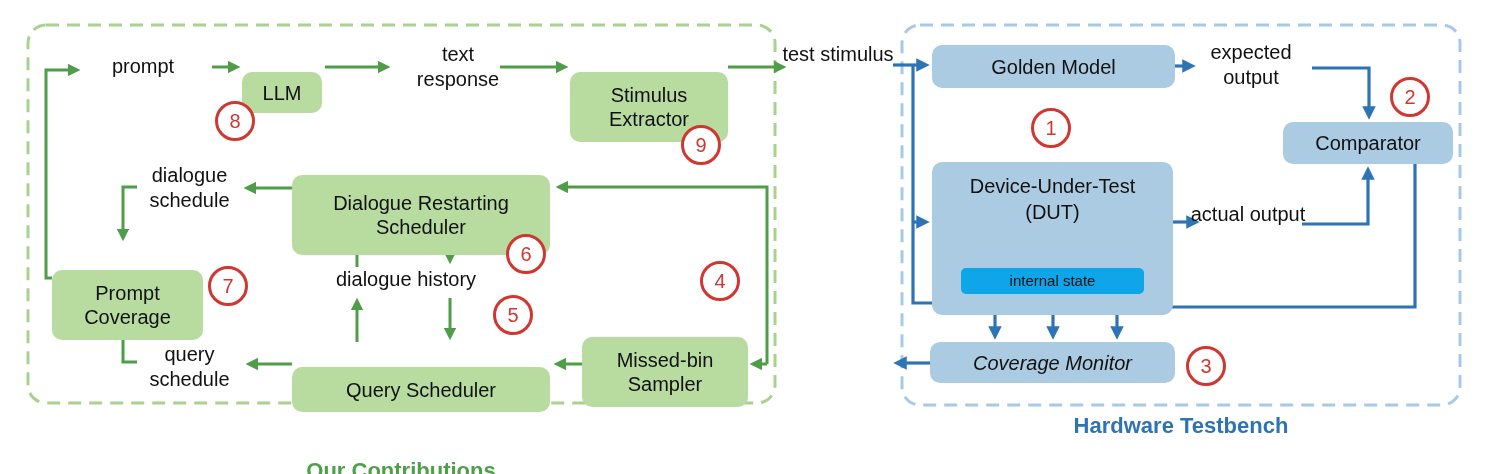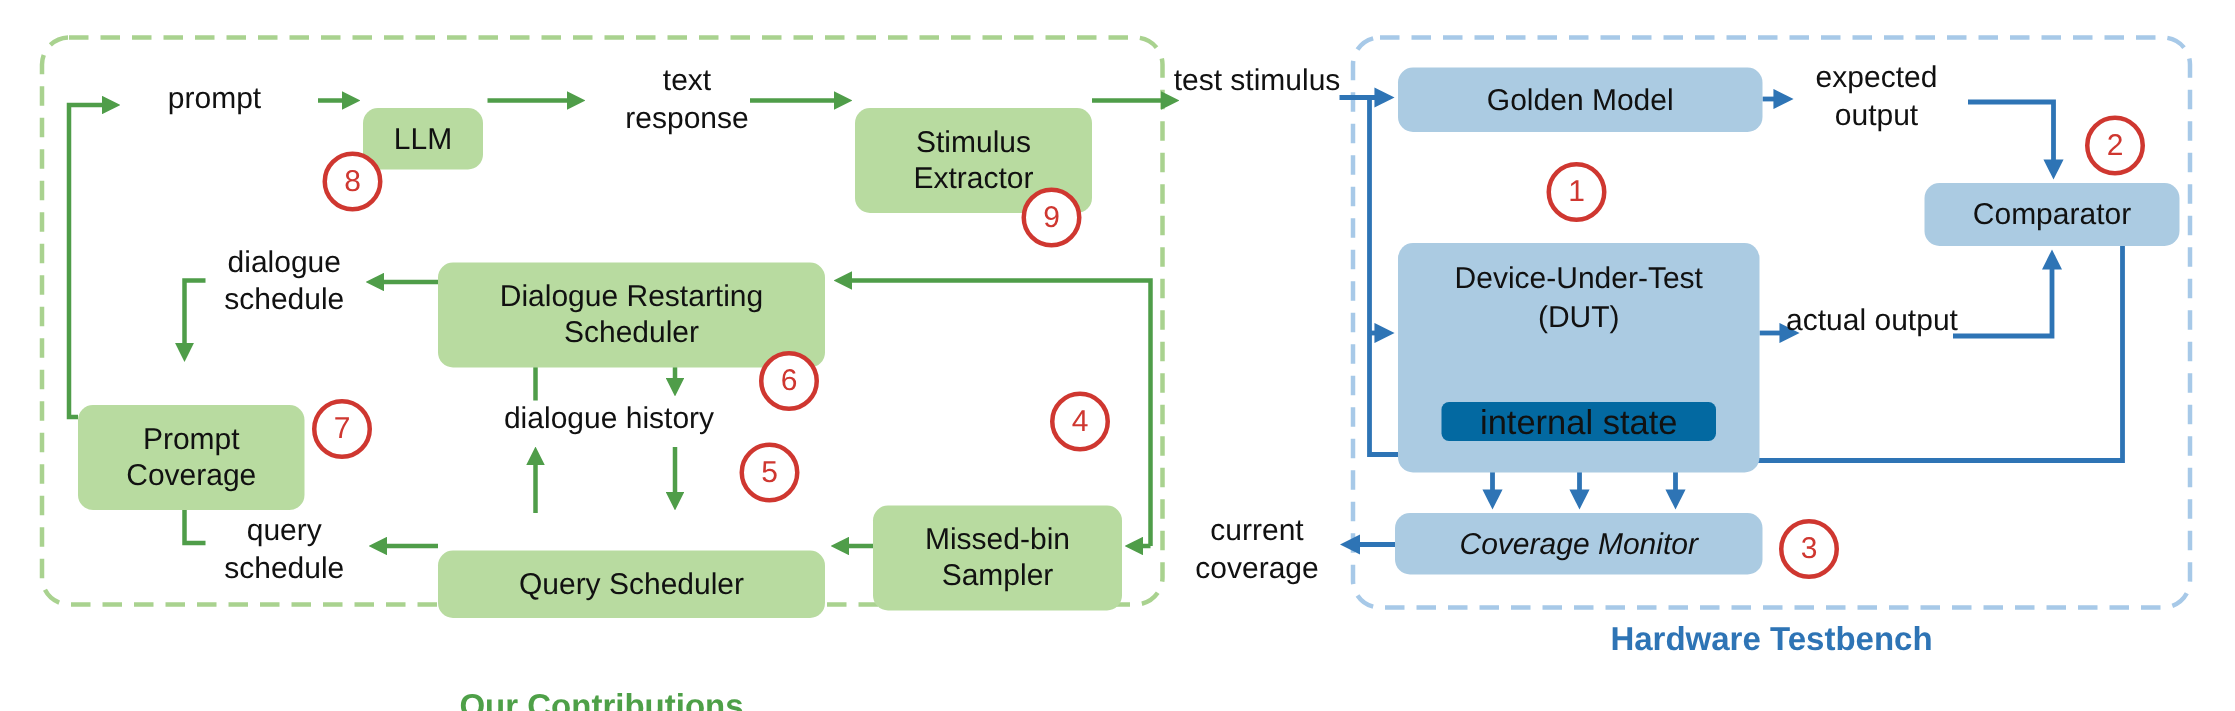--- a/index.html
+++ b/index.html
@@ -28,22 +28,22 @@
   .badge{
     position:absolute; width:34px; height:34px; border:3px solid var(--badge-red); border-radius:50%;
     background:#fff; color:var(--badge-red); font-size:20px; display:flex; align-items:center; justify-content:center;
   }
   .caption{position:absolute; text-align:center; font-size:22px; font-weight:bold; width:320px;}
   .cap-green{color:var(--green-caption);}
   .cap-blue{color:var(--blue-caption);}
   .dut-inner{display:flex; flex-direction:column; justify-content:space-between; padding:11px 0 21px;}
   .dut-title{line-height:26px;}
   .chip{
-    width:183px; height:26px; margin:0 auto; background:#0369a1; border-radius:5px;
-    display:flex; align-items:center; justify-content:center; font-size:23px; color:var(--text);
+    width:183px; height:26px; margin:0 auto; background:#0ea5e9; border-radius:5px;
+    display:flex; align-items:center; justify-content:center; font-size:15px; color:var(--text);
   }
 </style>
 </head>
 <body>
 
 <div id="canvas">
 
   <svg id="wires" viewBox="0 0 1490 474" xmlns="http://www.w3.org/2000/svg">
     <defs>
       <marker id="aG" viewBox="0 0 10 10" refX="5" refY="5" markerWidth="4.2" markerHeight="4.2" orient="auto">
@@ -81,32 +81,31 @@
     <path class="bl" d="M 1312 68 H 1369 V 113" marker-end="url(#aB)"></path>
     <path class="bl" d="M 1173 222 H 1193" marker-end="url(#aB)"></path>
     <path class="bl" d="M 1302 224 H 1368 V 173" marker-end="url(#aB)"></path>
     <path class="bl" d="M 1415 164 V 307 H 1117 V 333" marker-end="url(#aB)"></path>
     <path class="bl" d="M 1053 283 V 333" marker-end="url(#aB)"></path>
     <path class="bl" d="M 930 363 H 900" marker-end="url(#aB)"></path>
   </svg>
 
   <div class="box gbox" style="left:242px;top:47px;width:80px;height:41px;">LLM</div>
   <div class="box gbox" style="left:570px;top:47px;width:158px;height:70px;">Stimulus Extractor</div>
-  <div class="box gbox" style="left:292px;top:150px;width:258px;height:70px;">Dialogue Restarting Scheduler</div>
+  <div class="box gbox" style="left:292px;top:150px;width:258px;height:80px;">Dialogue Restarting Scheduler</div>
   <div class="box gbox" style="left:582px;top:312px;width:166px;height:70px;">Missed-bin Sampler</div>
   <div class="box gbox" style="left:292px;top:342px;width:258px;height:45px;">Query Scheduler</div>
   <div class="box gbox" style="left:52px;top:245px;width:151px;height:70px;">Prompt Coverage</div>
 
   <div class="lbl" style="left:83px;top:54px;width:120px;">prompt</div>
   <div class="lbl" style="left:398px;top:42px;width:120px;">text response</div>
   <div class="lbl" style="left:778px;top:42px;width:120px;">test stimulus</div>
   <div class="lbl" style="left:132px;top:163px;width:115px;">dialogue schedule</div>
   <div class="lbl" style="left:316px;top:267px;width:180px;">dialogue history</div>
   <div class="lbl" style="left:132px;top:342px;width:115px;">query schedule</div>
-  <div class="lbl" style="left:778px;top:342px;width:120px;">current coverage</div>
 
   <div class="box bbox" style="left:932px;top:45px;width:243px;height:43px;">Golden Model</div>
   <div class="box bbox dut-inner" style="left:932px;top:162px;width:241px;height:121px;">
     <div class="dut-title">
       <div>Device-Under-Test</div>
       <div>(DUT)</div>
     </div>
     <div class="chip">internal state</div>
   </div>
   <div class="box bbox" style="left:1283px;top:122px;width:170px;height:42px;">Comparator</div>

